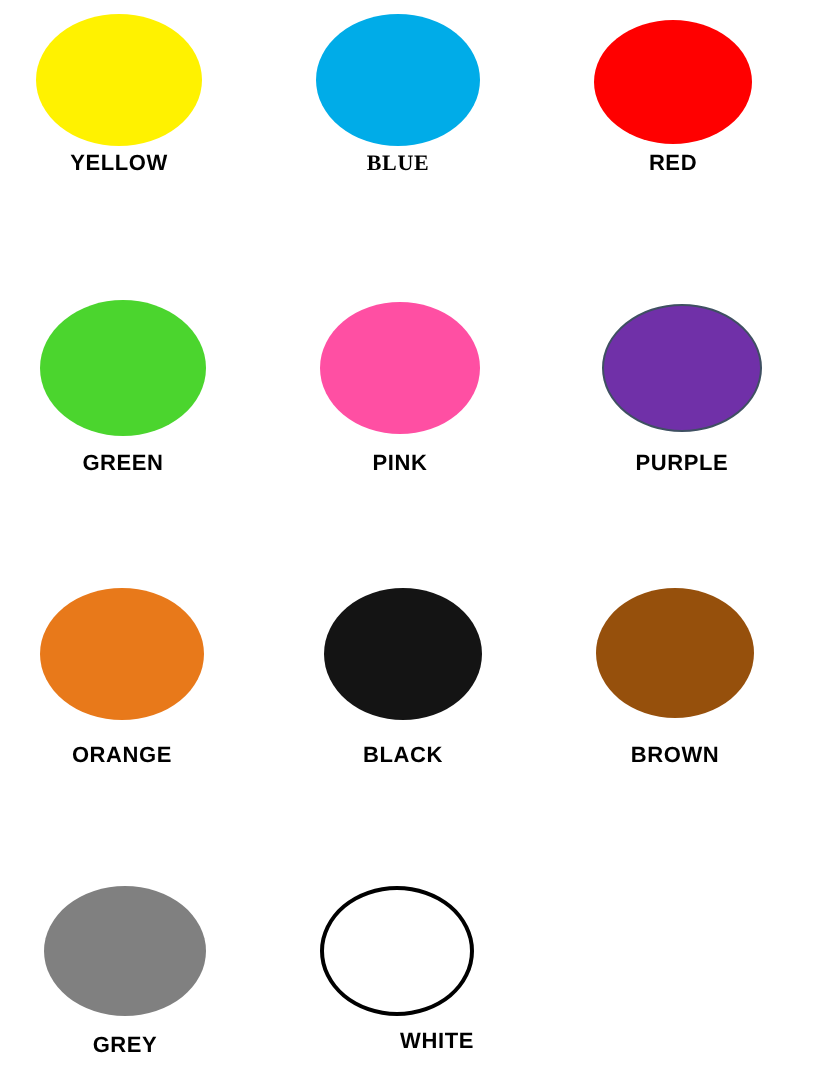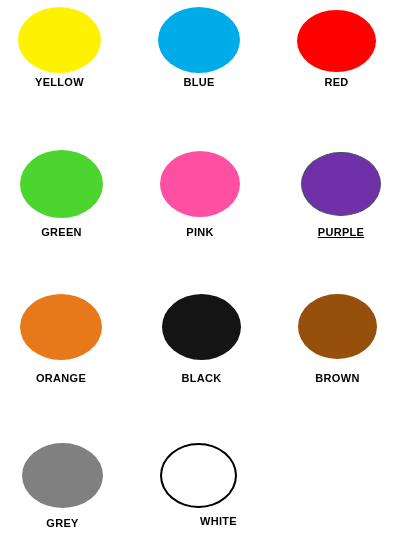--- a/index.html
+++ b/index.html
@@ -51,37 +51,37 @@
 </head>
 <body style="background: rgb(255, 255, 255);">
 
 <div id="swatch-grid">
     <div class="swatch-cell" style="left: 18px; top: 7px; width: 83px;">
       <div class="swatch-shape" style="width: 83px; height: 66px; background: rgb(255, 242, 0);"></div>
       <div class="swatch-label" style="top: 69px; color: rgb(0, 0, 0);">YELLOW</div>
     </div>
     <div class="swatch-cell" style="left: 158px; top: 7px; width: 82px;">
       <div class="swatch-shape" style="width: 82px; height: 66px; background: rgb(0, 172, 232);"></div>
-      <div class="swatch-label" style="top: 69px; color: rgb(0, 0, 0);">BLUE</div>
+      <div class="swatch-label" style="top: 69px; color: rgb(0, 0, 0); font-family: Liberation Serif, serif;">BLUE</div>
     </div>
     <div class="swatch-cell" style="left: 297px; top: 10px; width: 79px;">
       <div class="swatch-shape" style="width: 79px; height: 62px; background: rgb(255, 0, 0);"></div>
       <div class="swatch-label" style="top: 66px; color: rgb(0, 0, 0);">RED</div>
     </div>
     <div class="swatch-cell" style="left: 20px; top: 150px; width: 83px;">
       <div class="swatch-shape" style="width: 83px; height: 68px; background: rgb(75, 213, 46);"></div>
       <div class="swatch-label" style="top: 76px; color: rgb(0, 0, 0);">GREEN</div>
     </div>
     <div class="swatch-cell" style="left: 160px; top: 151px; width: 80px;">
       <div class="swatch-shape" style="width: 80px; height: 66px; background: rgb(255, 79, 163);"></div>
       <div class="swatch-label" style="top: 75px; color: rgb(0, 0, 0); text-align: center;">PINK</div>
     </div>
     <div class="swatch-cell" style="left: 301px; top: 152px; width: 80px;">
       <div class="swatch-shape" style="width: 80px; height: 64px; background: rgb(112, 48, 168); border: 1px solid rgb(63, 80, 98);"></div>
-      <div class="swatch-label" style="top: 74px; color: rgb(0, 0, 0); text-decoration: underline;">PURPLE</div>
+      <div class="swatch-label" style="top: 74px; color: rgb(0, 0, 0);">PURPLE</div>
     </div>
     <div class="swatch-cell" style="left: 20px; top: 294px; width: 82px;">
       <div class="swatch-shape" style="width: 82px; height: 66px; background: rgb(232, 121, 26);"></div>
       <div class="swatch-label" style="top: 78px; color: rgb(0, 0, 0);">ORANGE</div>
     </div>
     <div class="swatch-cell" style="left: 162px; top: 294px; width: 79px;">
       <div class="swatch-shape" style="width: 79px; height: 66px; background: rgb(20, 20, 20);"></div>
       <div class="swatch-label" style="top: 78px; color: rgb(0, 0, 0);">BLACK</div>
     </div>
     <div class="swatch-cell" style="left: 298px; top: 294px; width: 79px;">

